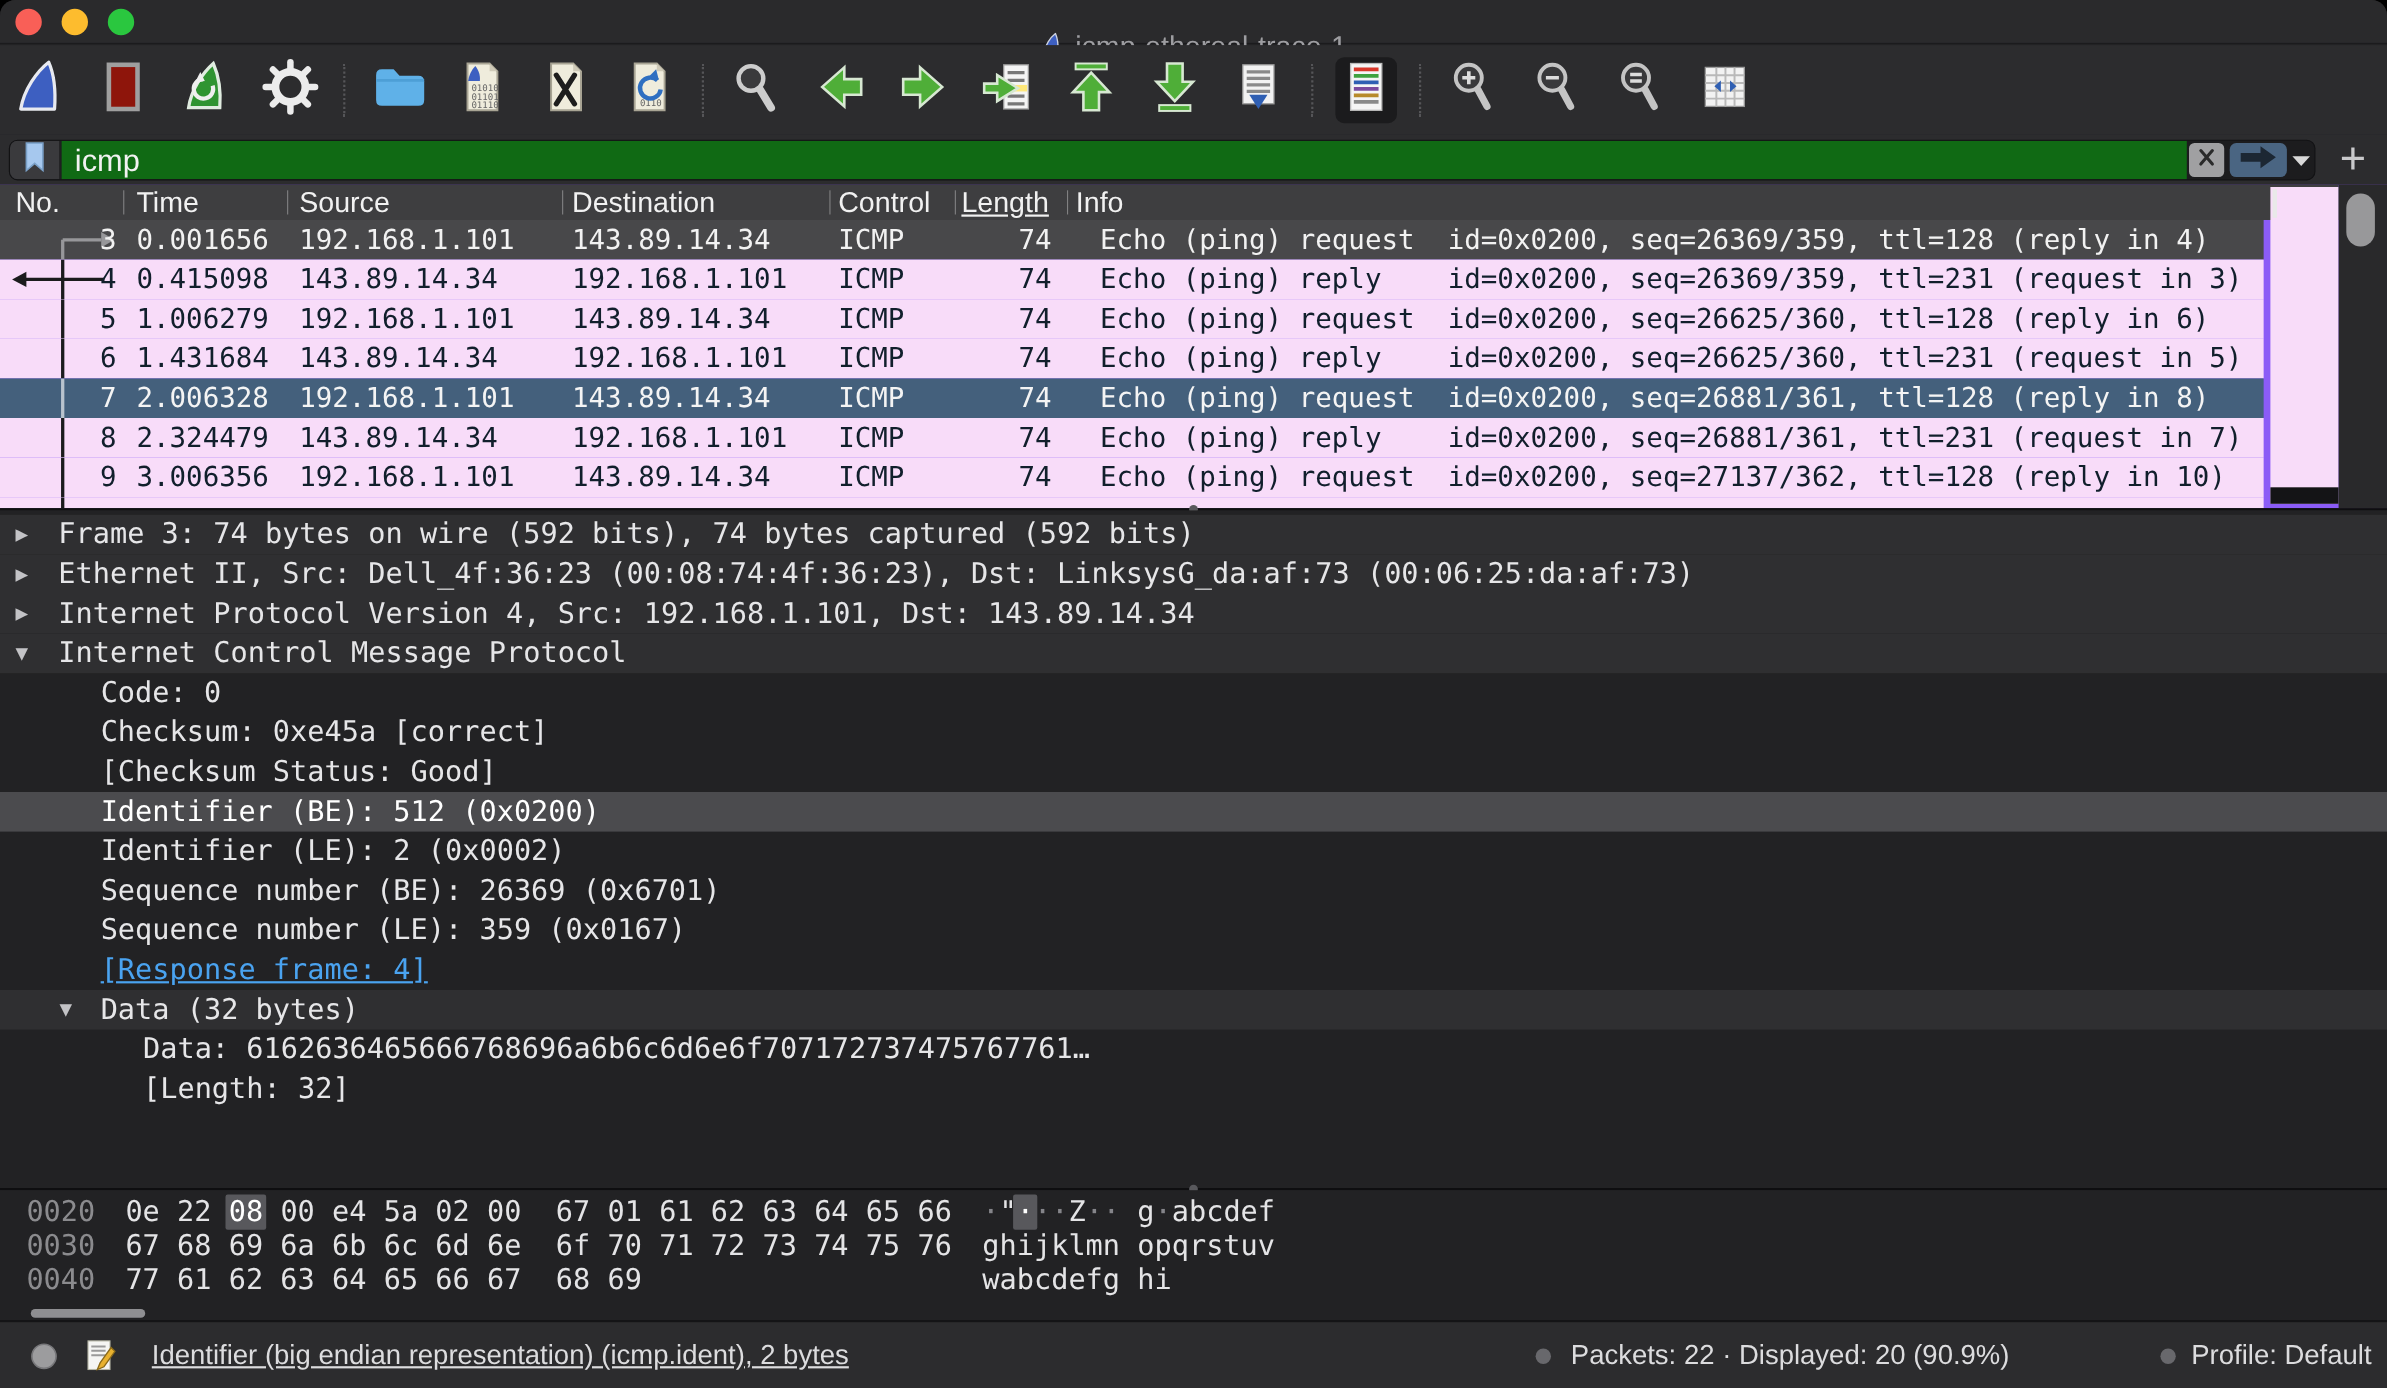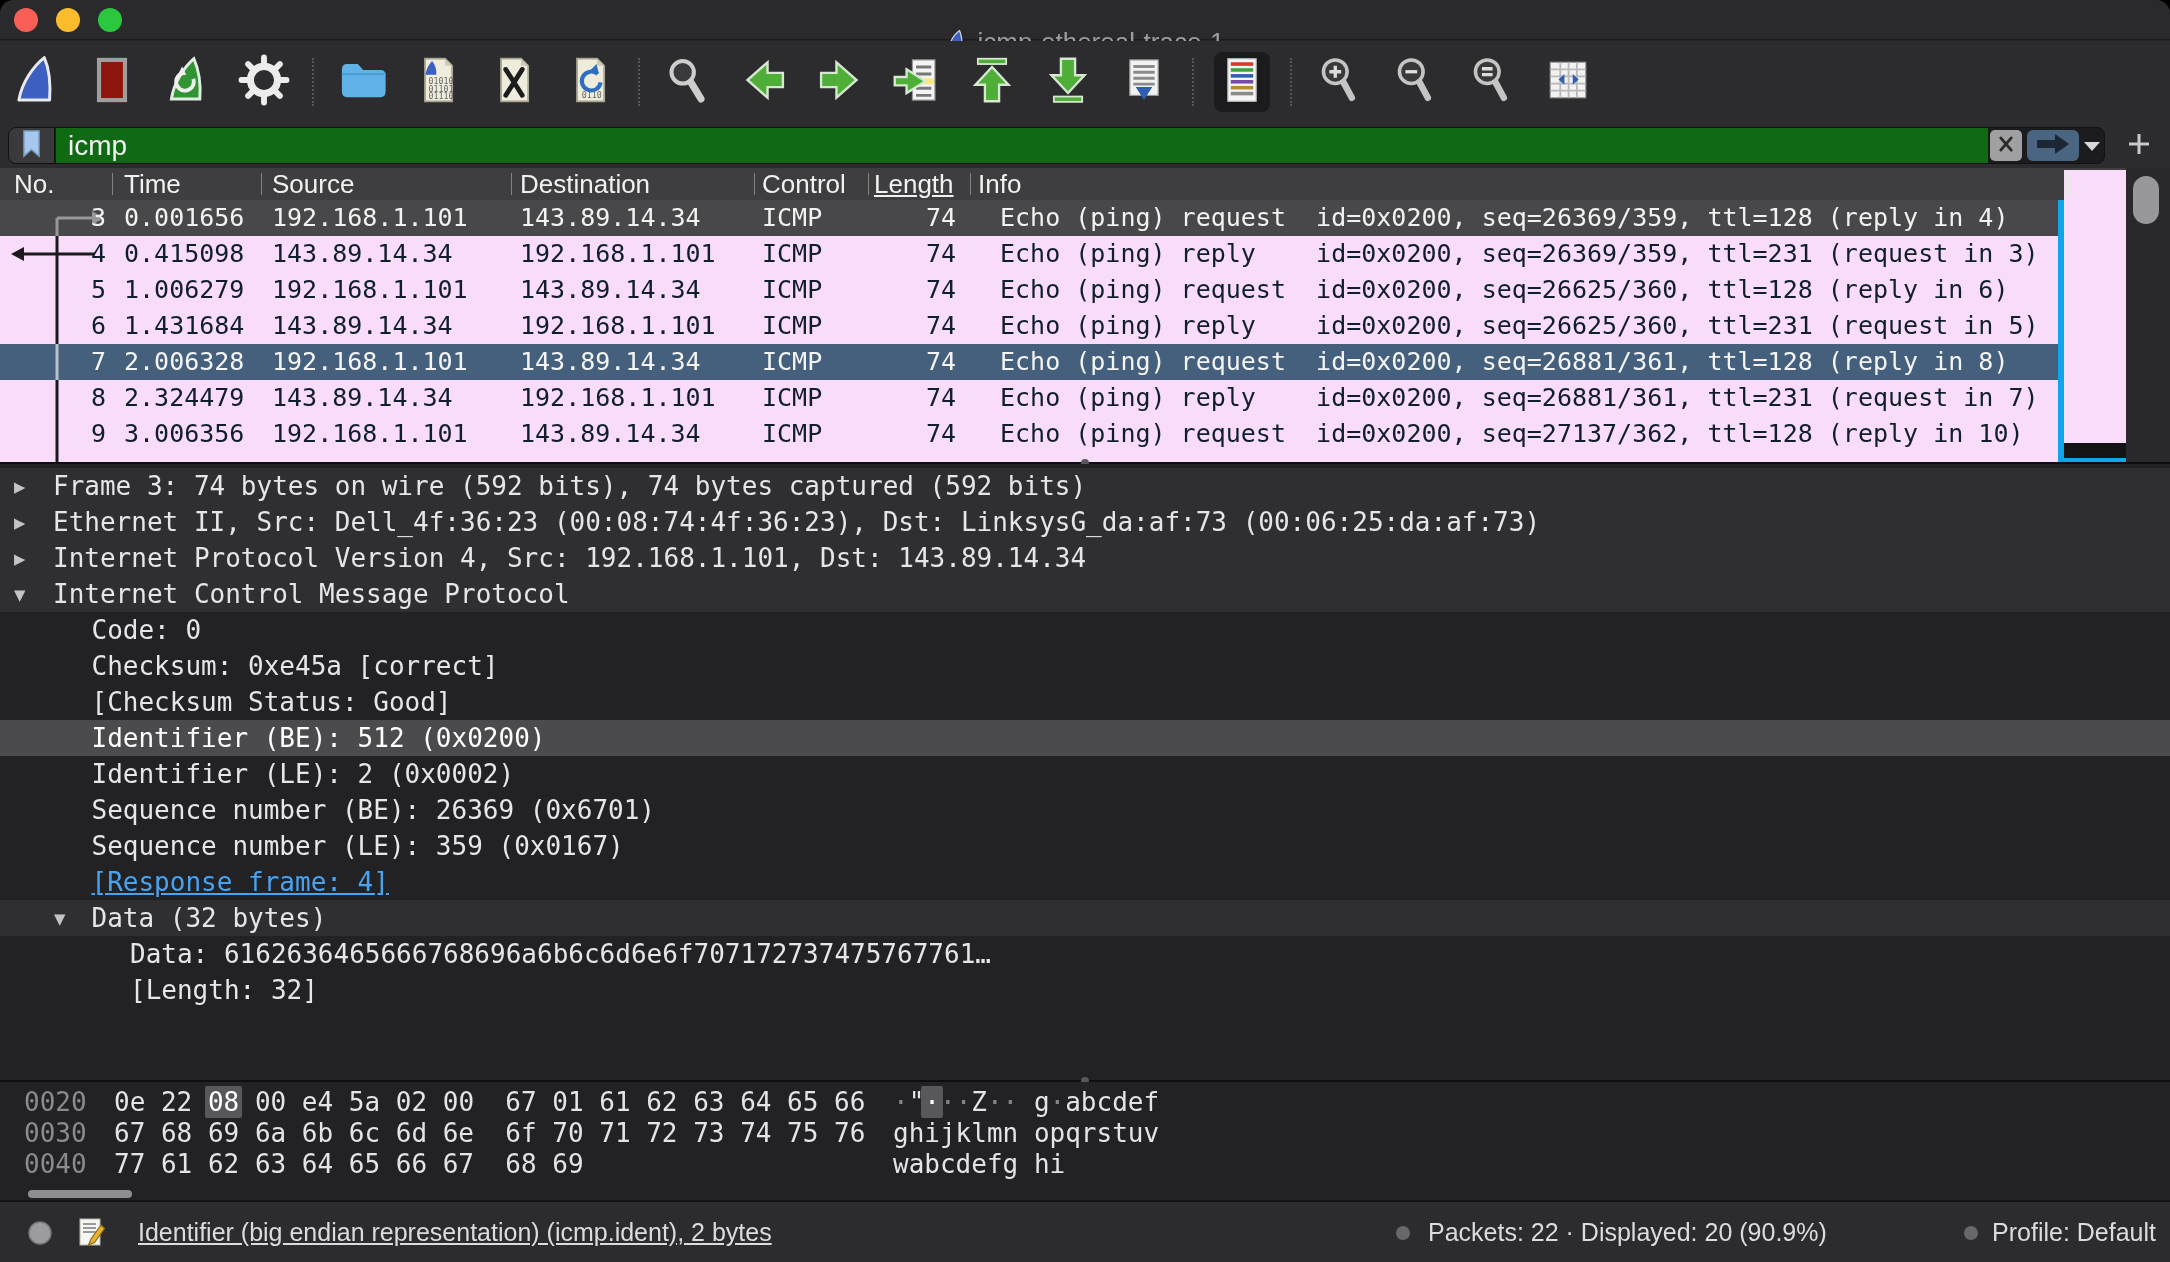--- a/index.html
+++ b/index.html
@@ -40,21 +40,21 @@
                   border-radius:5px; display:flex; align-items:center; justify-content:center; }
   #filter-apply { position:absolute; left:2018px; top:2px; width:52px; height:31px; background:#4a6582;
                   border-radius:6px; display:flex; align-items:center; justify-content:center; }
   #filter-chevron { position:absolute; left:2075px; top:14px; width:0; height:0;
                     border-left:8px solid transparent; border-right:8px solid transparent;
                     border-top:9px solid #d8d8d8; }
   #filter-add { position:absolute; left:2126px; top:11px; width:26px; height:26px; display:flex;
                 align-items:center; justify-content:center; }
 
   
-  #packetlist { position:absolute; left:0; top:168px; width:2170px; height:294px; background:#0ea5e9; }
+  #packetlist { position:absolute; left:0; top:168px; width:2170px; height:294px; background:#8b5cf6; }
   #plist-header { position:absolute; left:0; top:0; width:2126px; height:32px; background:#3e3e40; }
   .hcell { position:absolute; top:0; height:32px; line-height:32px; color:#f1f1f1; font-size:26px; }
   .hsep { position:absolute; top:5px; width:1px; height:22px; background:rgba(255,255,255,.35); }
   #prow-host { position:absolute; left:0; top:32px; width:2058px; height:262px; overflow:hidden; }
   .prow { position:relative; width:2058px; height:36px; font-family:"DejaVu Sans Mono",monospace; font-size:25px; }
   .prow.pink { background:var(--icmp-row); color:var(--icmp-text); }
   .prow.dark { background:#48484a; color:#f2f2f2; }
   .prow.selected { background:var(--sel-row); color:#f4f4f4; }
   .pcell { position:absolute; top:0; height:36px; line-height:36px; white-space:pre; }
   .c-no   { left:30px;  width:76px; text-align:right; }

